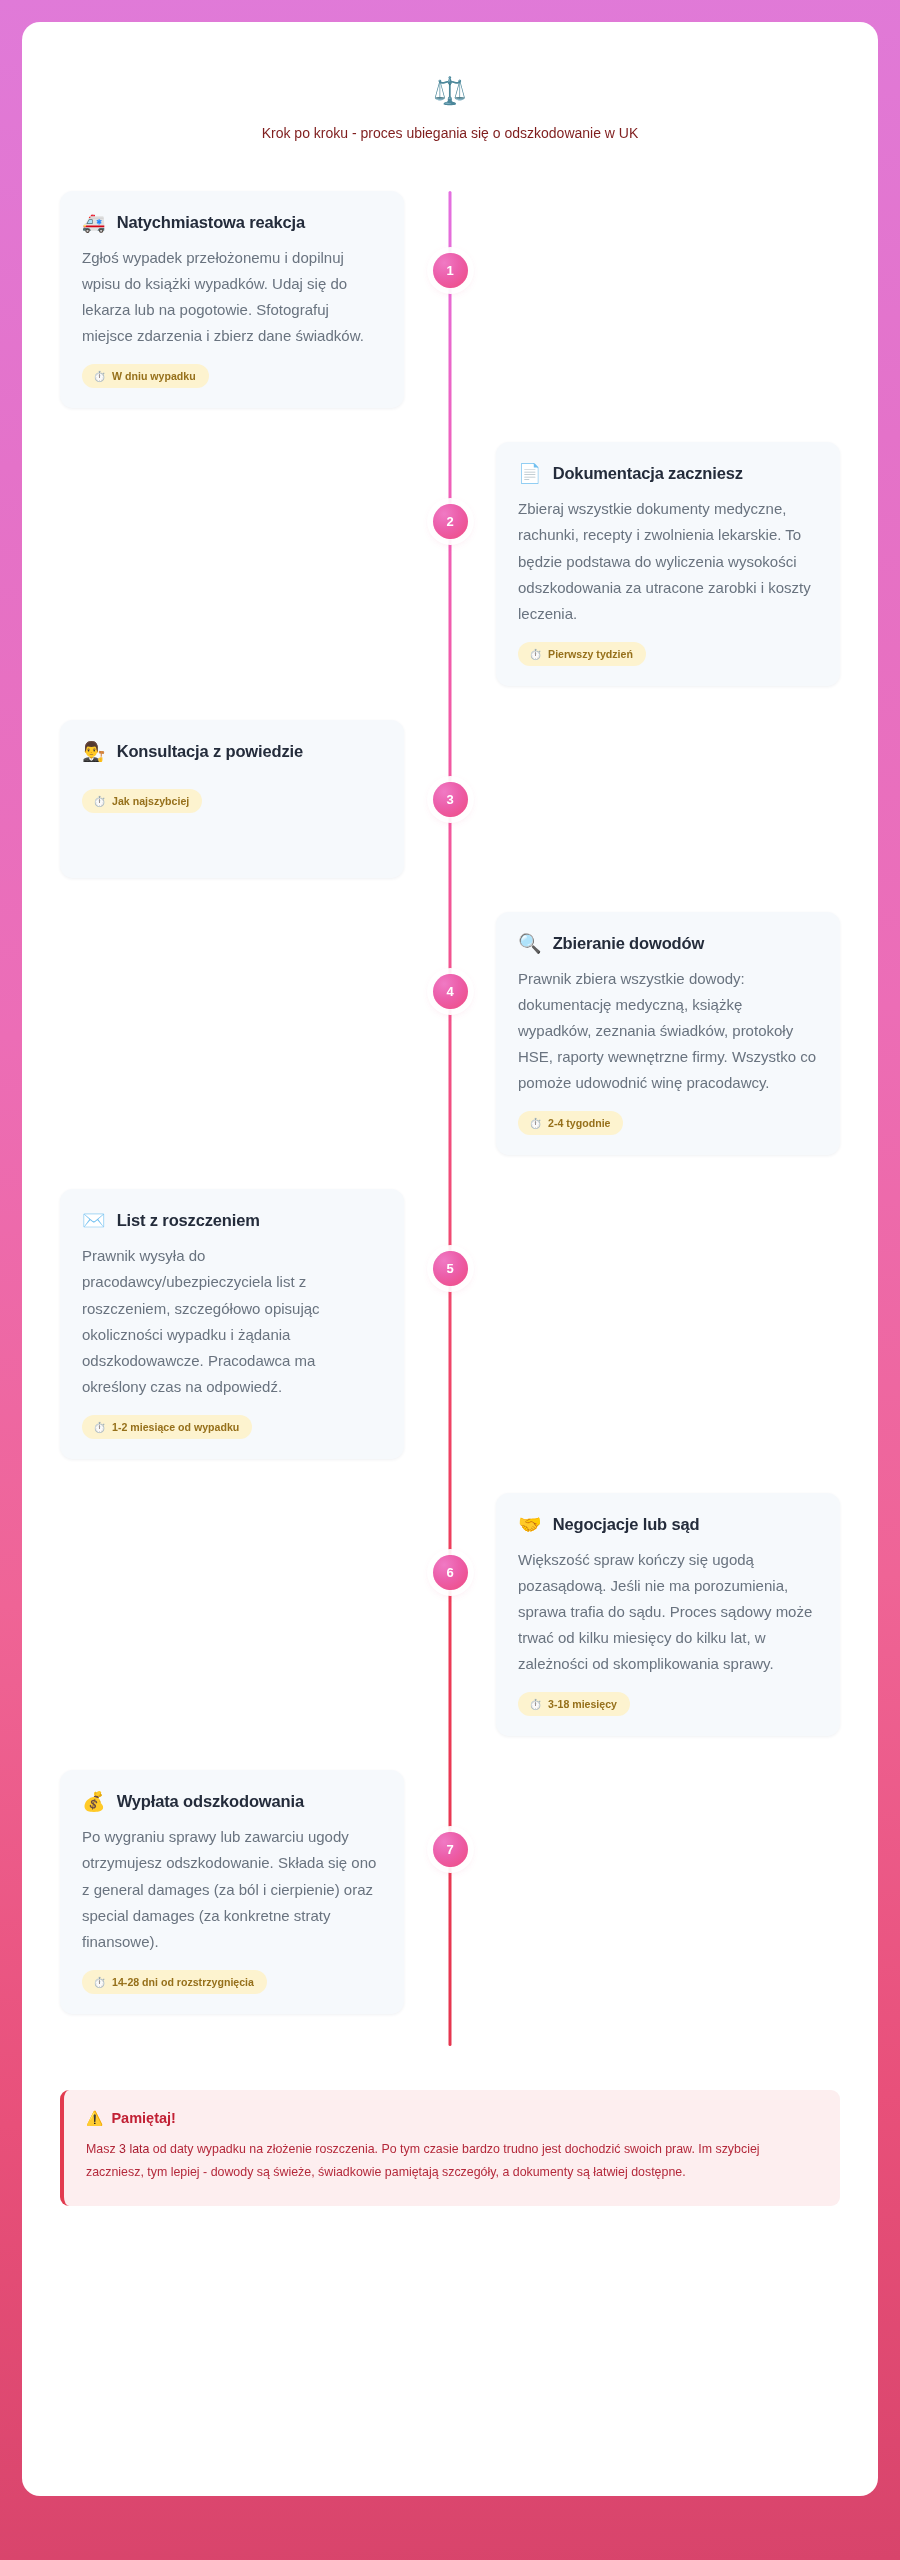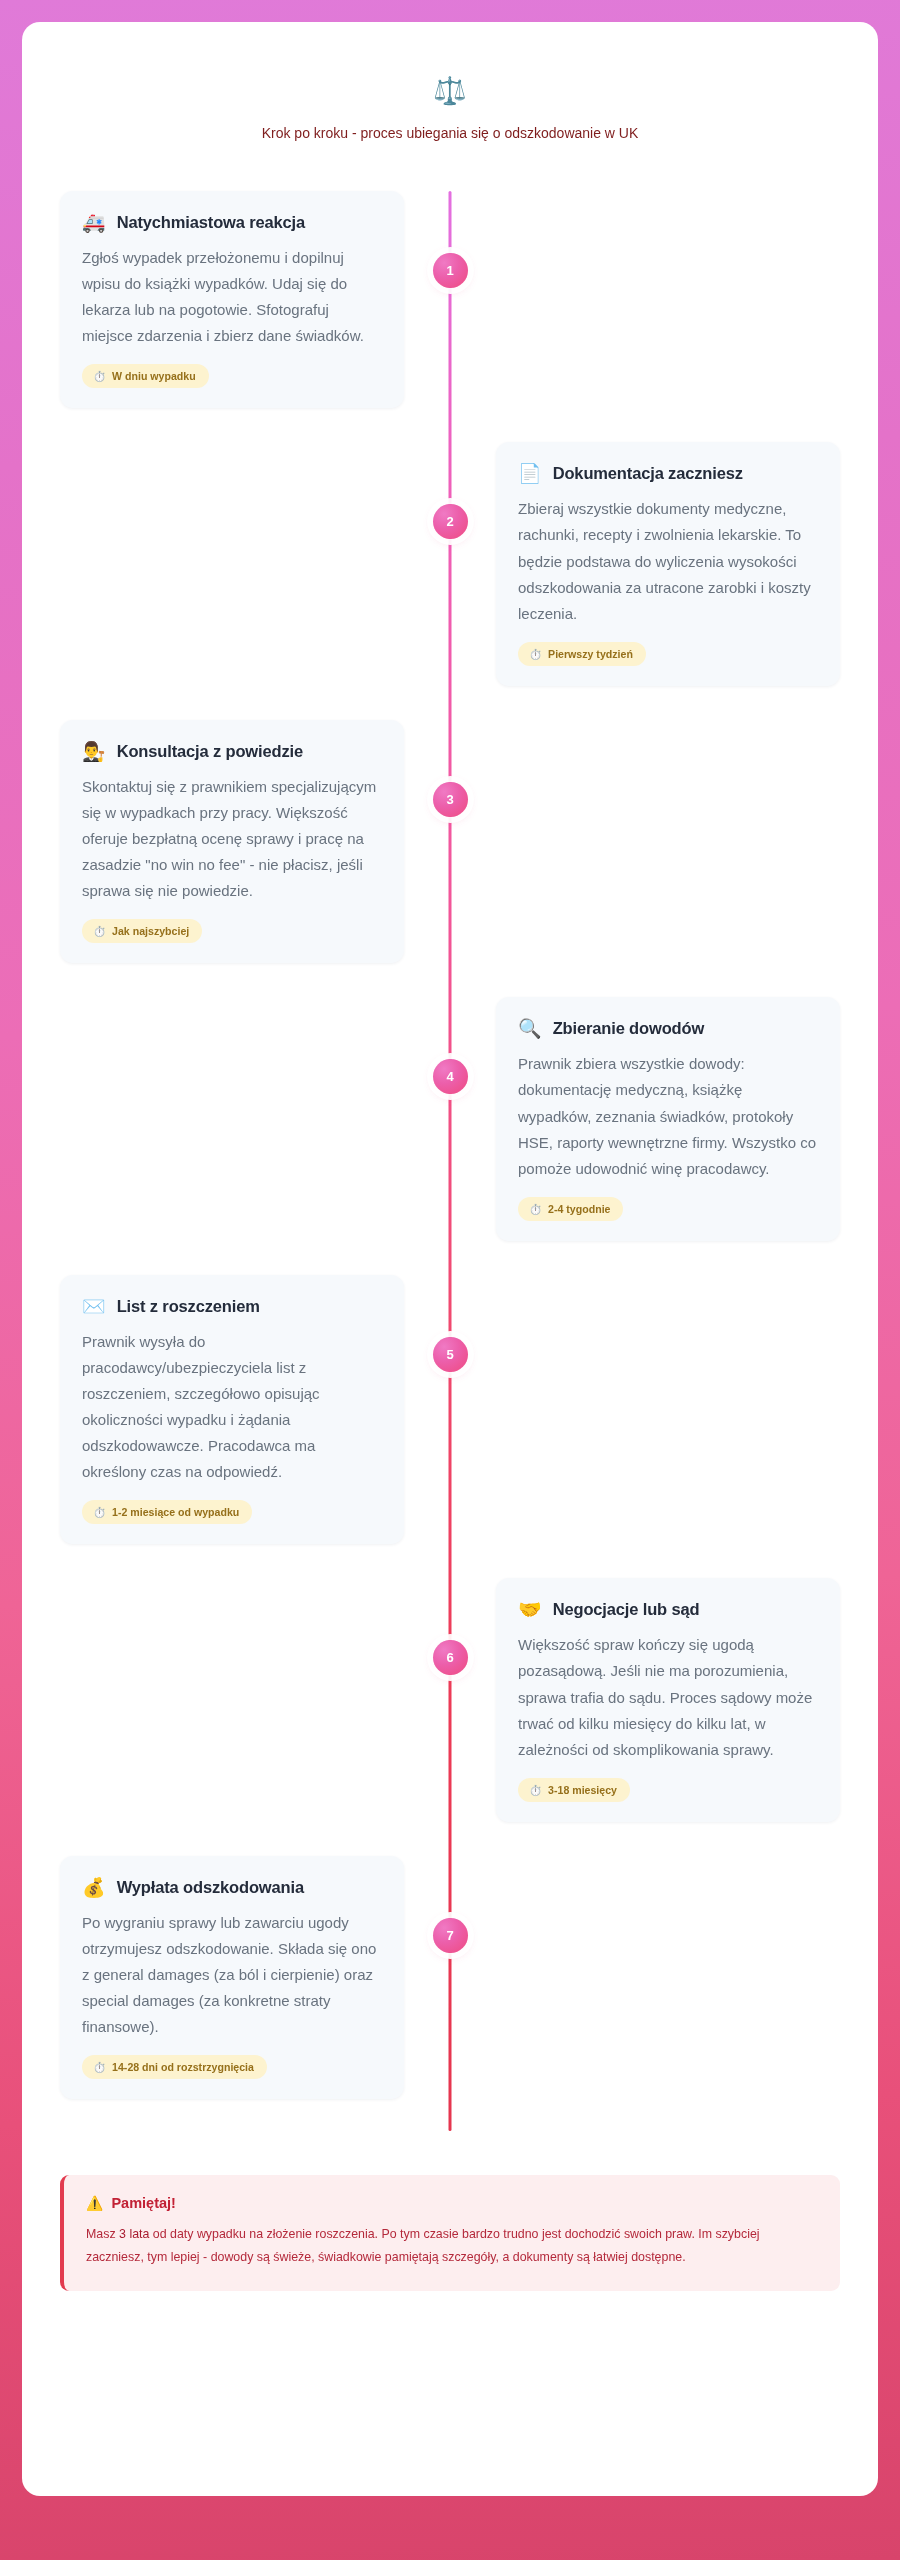--- a/index.html
+++ b/index.html
@@ -236,21 +236,20 @@
             </div>
             <div class="marker">2</div>
           </div>
           <div class="step left">
             <div class="step-col content">
     <div class="card">
       <div class="card-head">
         <span class="card-emoji">👨‍⚖️</span>
         <span class="card-title">Konsultacja z powiedzie</span>
       </div>
-      <div class="card-text">Skontaktuj się z prawnikiem specjalizującym się w wypadkach przy pracy. Większość oferuje bezpłatną ocenę sprawy i pracę na zasadzie "no win no fee" - nie płacisz, jeśli sprawa się nie powiedzie.</div>
       <div class="badge">
         <span class="badge-emoji">⏱️</span>
         <span>Jak najszybciej</span>
       </div>
     </div>
             </div>
             <div class="step-col blank"></div>
             <div class="marker">3</div>
           </div>
           <div class="step right">

